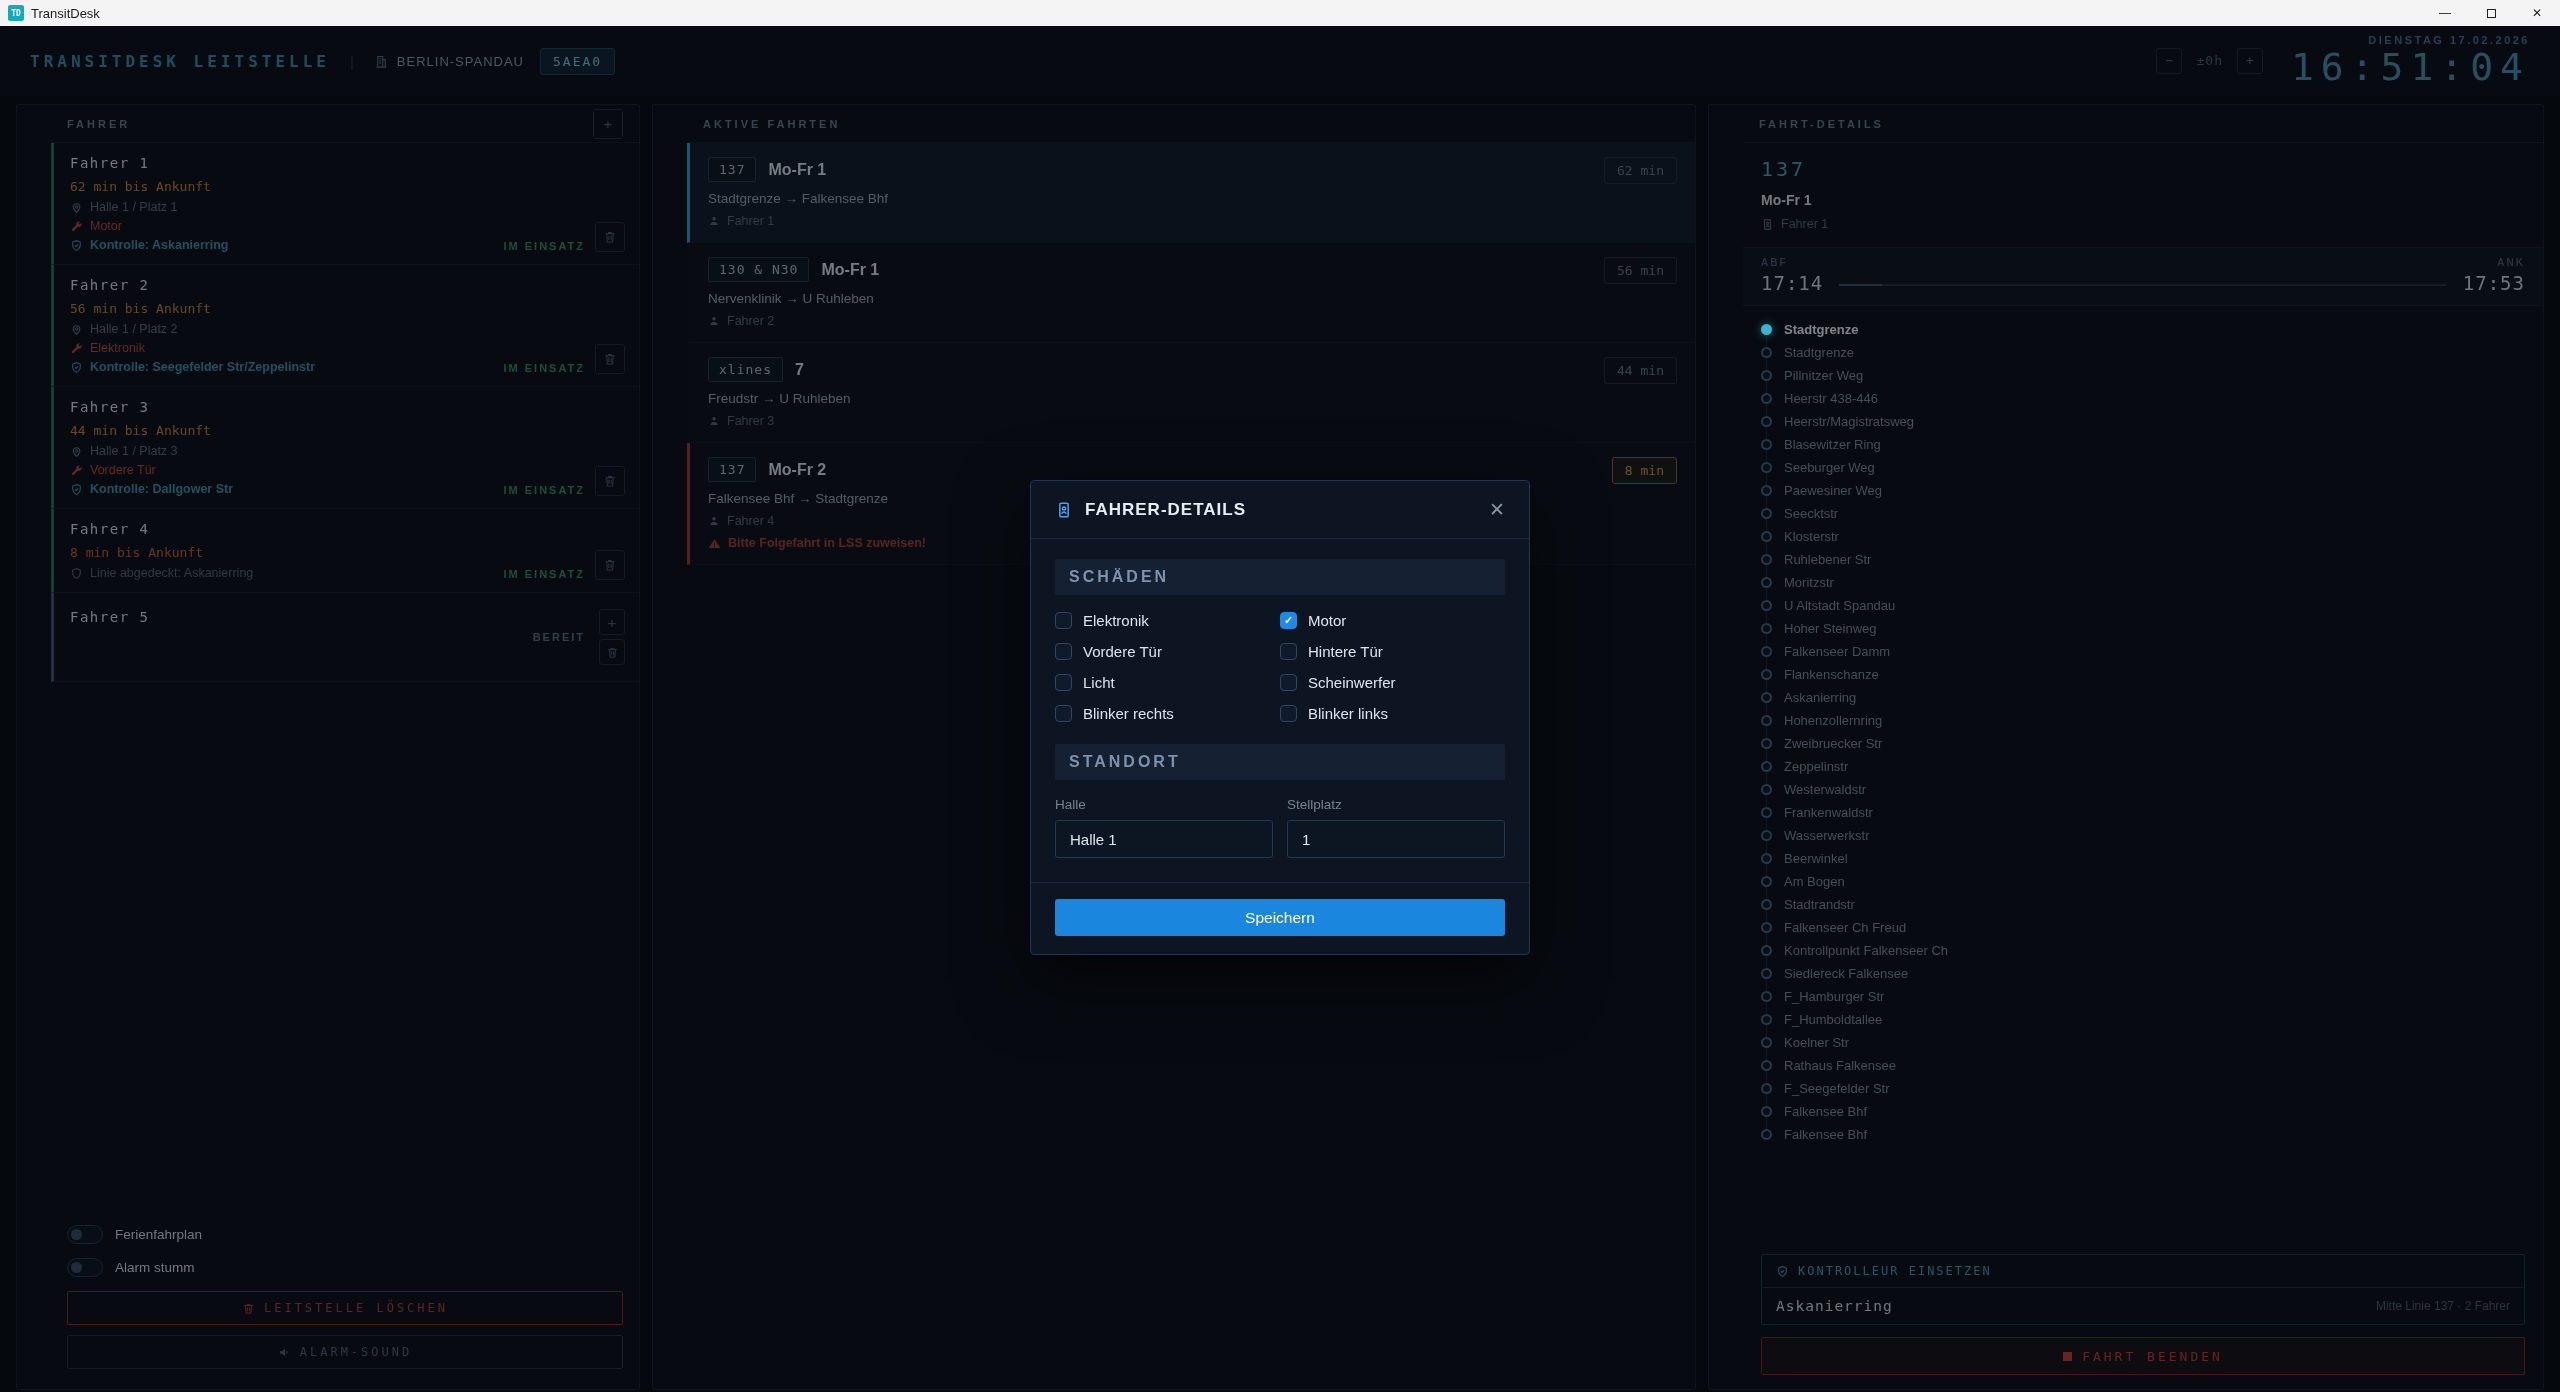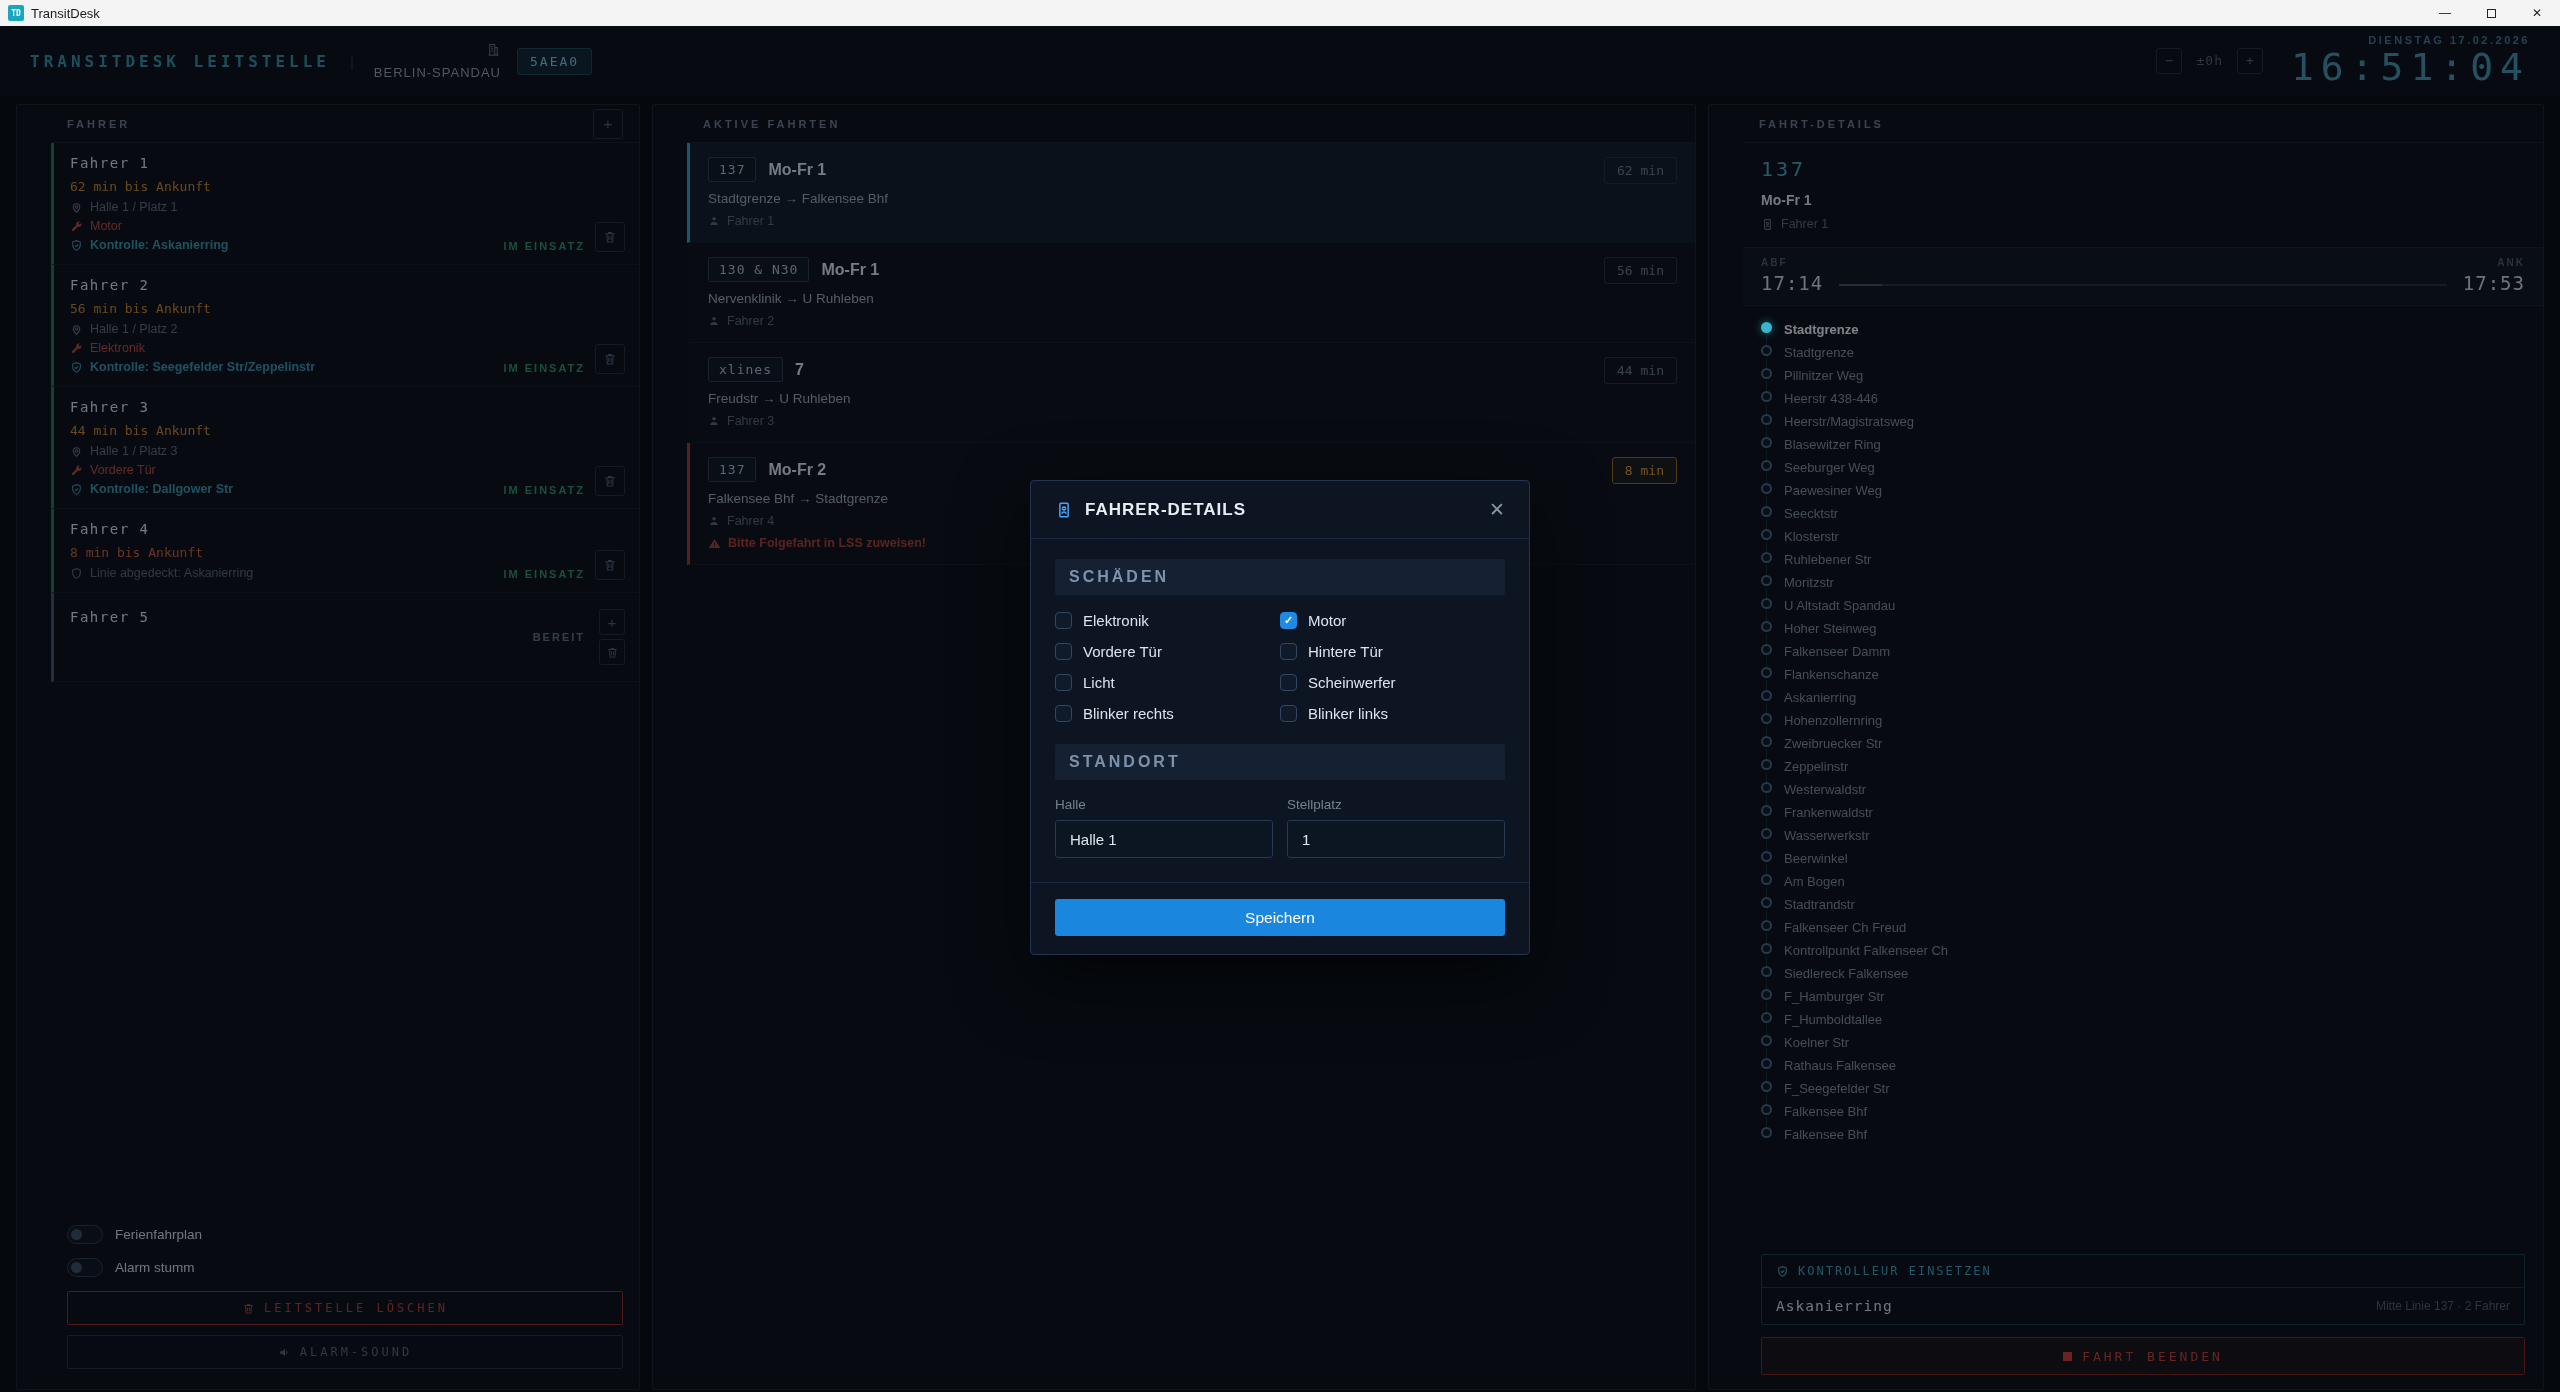--- a/index.html
+++ b/index.html
@@ -14,21 +14,21 @@
               font-family:"DejaVu Sans Mono", monospace; }
   .tb-title { font-size:13px; }
   .win-controls { margin-left:auto; display:flex; height:100%; }
   .win-btn { width:46px; height:100%; display:flex; align-items:center; justify-content:center; color:#222; font-size:12px; }
   .maxbox { width:9px; height:9px; border:1px solid #222; }
 
   
   .topbar { height:70px; background:#0a0e15; display:flex; align-items:center; padding:0 30px; }
   .brand { font-family:"DejaVu Sans Mono", monospace; font-size:16px; font-weight:bold; color:#2f8ba3; letter-spacing:4px; }
   .tb-sep { color:#273544; margin:0 20px; font-size:15px; }
-  .loc-group { display:flex; align-items:flex-end; gap:8px; color:#8b97a5; font-size:13px; letter-spacing:1px;flex-direction:column; }
+  .loc-group { display:flex; align-items:flex-end; gap:8px; color:#8b97a5; font-size:13px; letter-spacing:1px; }
   .loc-group svg { color:#5a6878; }
   .code-badge { font-family:"DejaVu Sans Mono", monospace; font-size:13px; color:#6fc3d6; background:#0d2430;
                 border:1px solid #1c4454; padding:5px 12px; border-radius:3px; letter-spacing:2px; margin-left:16px; }
   .top-right { margin-left:auto; display:flex; align-items:center; gap:14px; }
   .tz-btn { width:26px; height:26px; border:1px solid #1e2a38; background:transparent; border-radius:3px;
             color:#54ririみ;} .tz-btn { color:#546375; font-size:13px; display:flex; align-items:center; justify-content:center; }
   .tz-label { font-family:"DejaVu Sans Mono", monospace; font-size:13px; color:#4f5e6e; letter-spacing:1px; }
   .datetime { text-align:right; margin-left:14px; }
   .date { font-size:11px; font-weight:bold; color:#45708c; letter-spacing:2.5px; }
   .clock { font-family:"DejaVu Sans Mono", monospace; font-size:38px; color:#3f8fa8; letter-spacing:7px; line-height:1.05; margin-top:2px; }
@@ -97,21 +97,21 @@
   .dt-driver { display:flex; align-items:center; gap:7px; font-size:12.5px; color:#56646f; margin-top:9px; }
   .timebar { background:#0d141d; border-top:1px solid #15202c; border-bottom:1px solid #15202c;
              padding:9px 18px 11px; display:flex; align-items:flex-end; gap:16px; }
   .tb-col .lbl { font-size:10px; font-weight:bold; letter-spacing:2px; color:#4a5866; margin-bottom:4px; }
   .tb-col.right { text-align:right; }
   .tb-time { font-family:"DejaVu Sans Mono", monospace; font-size:19px; color:#c3cdd7; letter-spacing:1px; }
   .tb-track { flex:1; height:2px; background:#242f3c; margin-bottom:8px; position:relative; }
   .tb-track .fill { position:absolute; left:0; top:0; height:100%; width:7%; background:#3e4f63; }
   .stops { flex:1; overflow:hidden; padding:12px 18px 0; }
   .stops ul { list-style:none; }
-  .stop-row { display:flex; gap:12px; padding:4px 0; position:relative; }
+  .stop-row { display:flex; align-items:center; gap:12px; padding:4px 0; position:relative; }
   .stop-row + .stop-row::before { content:''; position:absolute; left:5px; top:-6px; width:1px; height:12px; background:#1b2734; }
   .stop-dot { width:11px; height:11px; min-width:11px; border-radius:50%; border:2px solid #27394d; background:#0a0f16; z-index:1; }
   .stop-name { font-size:13px; color:#7b8795; }
   .stop-row:first-of-type .stop-dot { background:#39b5cd; border-color:#39b5cd; box-shadow:0 0 9px rgba(57,181,205,.55); }
   .stop-row:first-of-type .stop-name { color:#e4eaf0; font-weight:600; }
   .controller-box { margin:12px 18px; border:1px solid #173d4a; border-radius:2px; }
   .cb-head { padding:9px 14px; border-bottom:1px solid #14303c; color:#389db5; display:flex; align-items:center; gap:9px;
              font-family:"DejaVu Sans Mono", monospace; font-size:12px; letter-spacing:2px; }
   .cb-row { padding:10px 14px; display:flex; align-items:center; justify-content:space-between; }
   .cb-stop { font-family:"DejaVu Sans Mono", monospace; font-size:14.5px; color:#c7d1da; letter-spacing:1px; }

